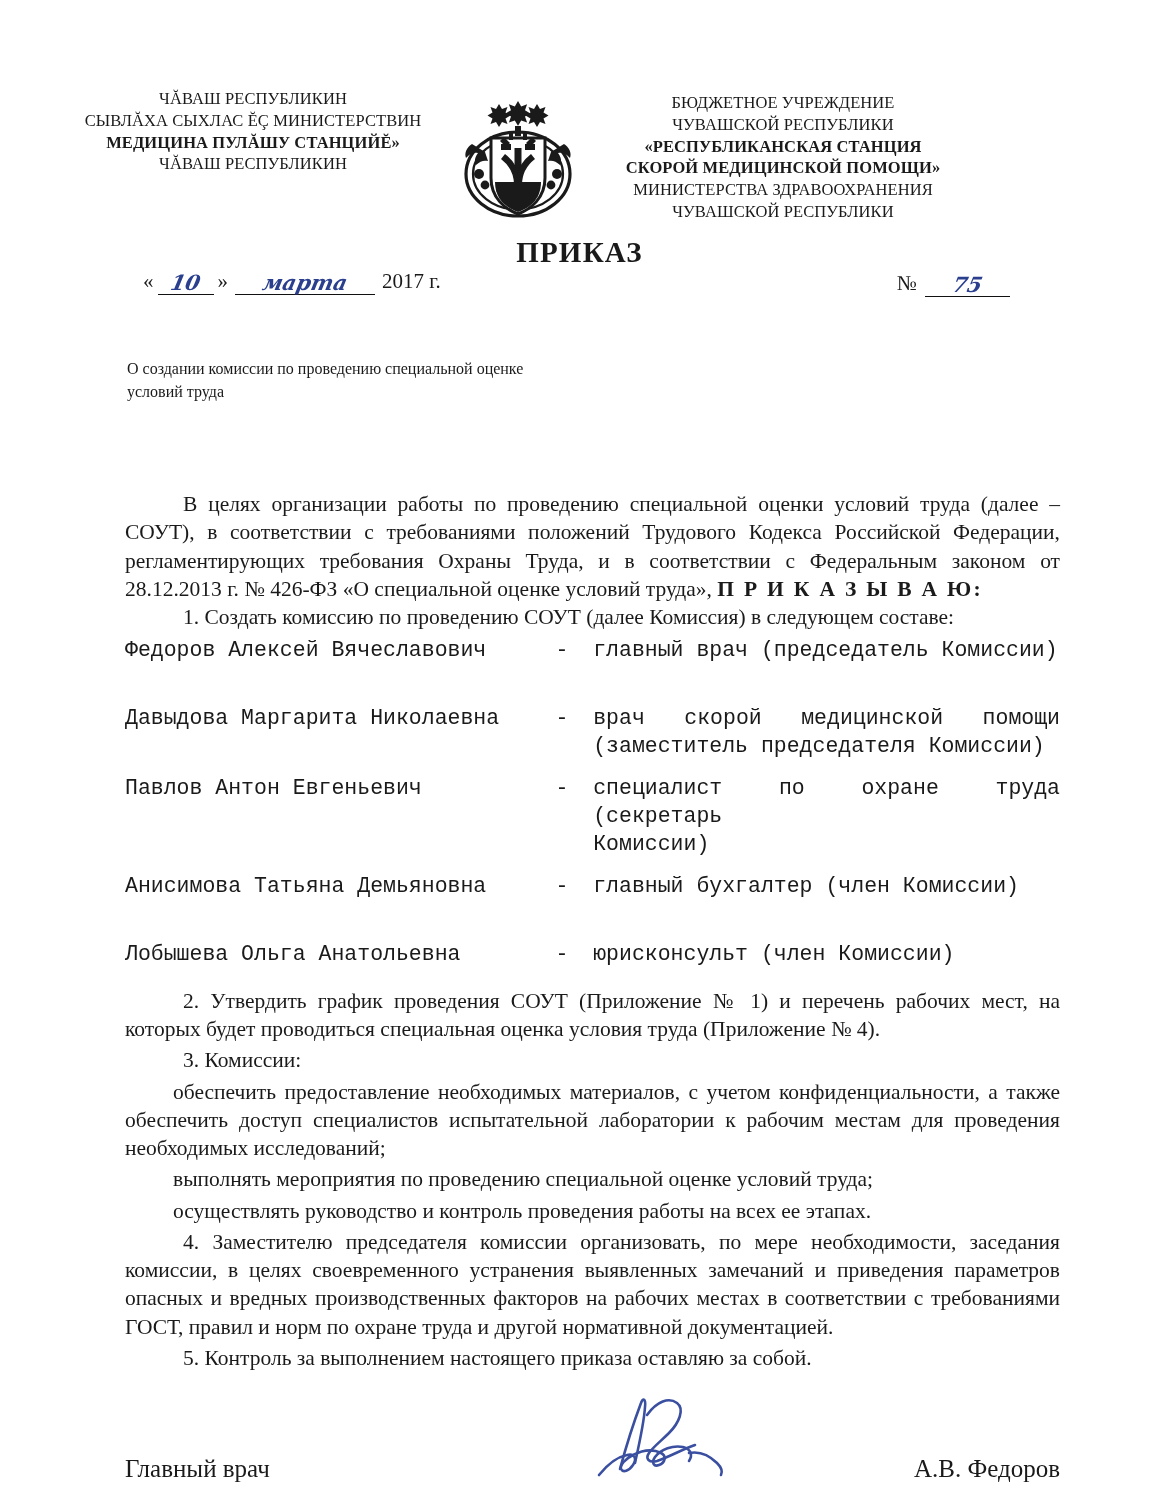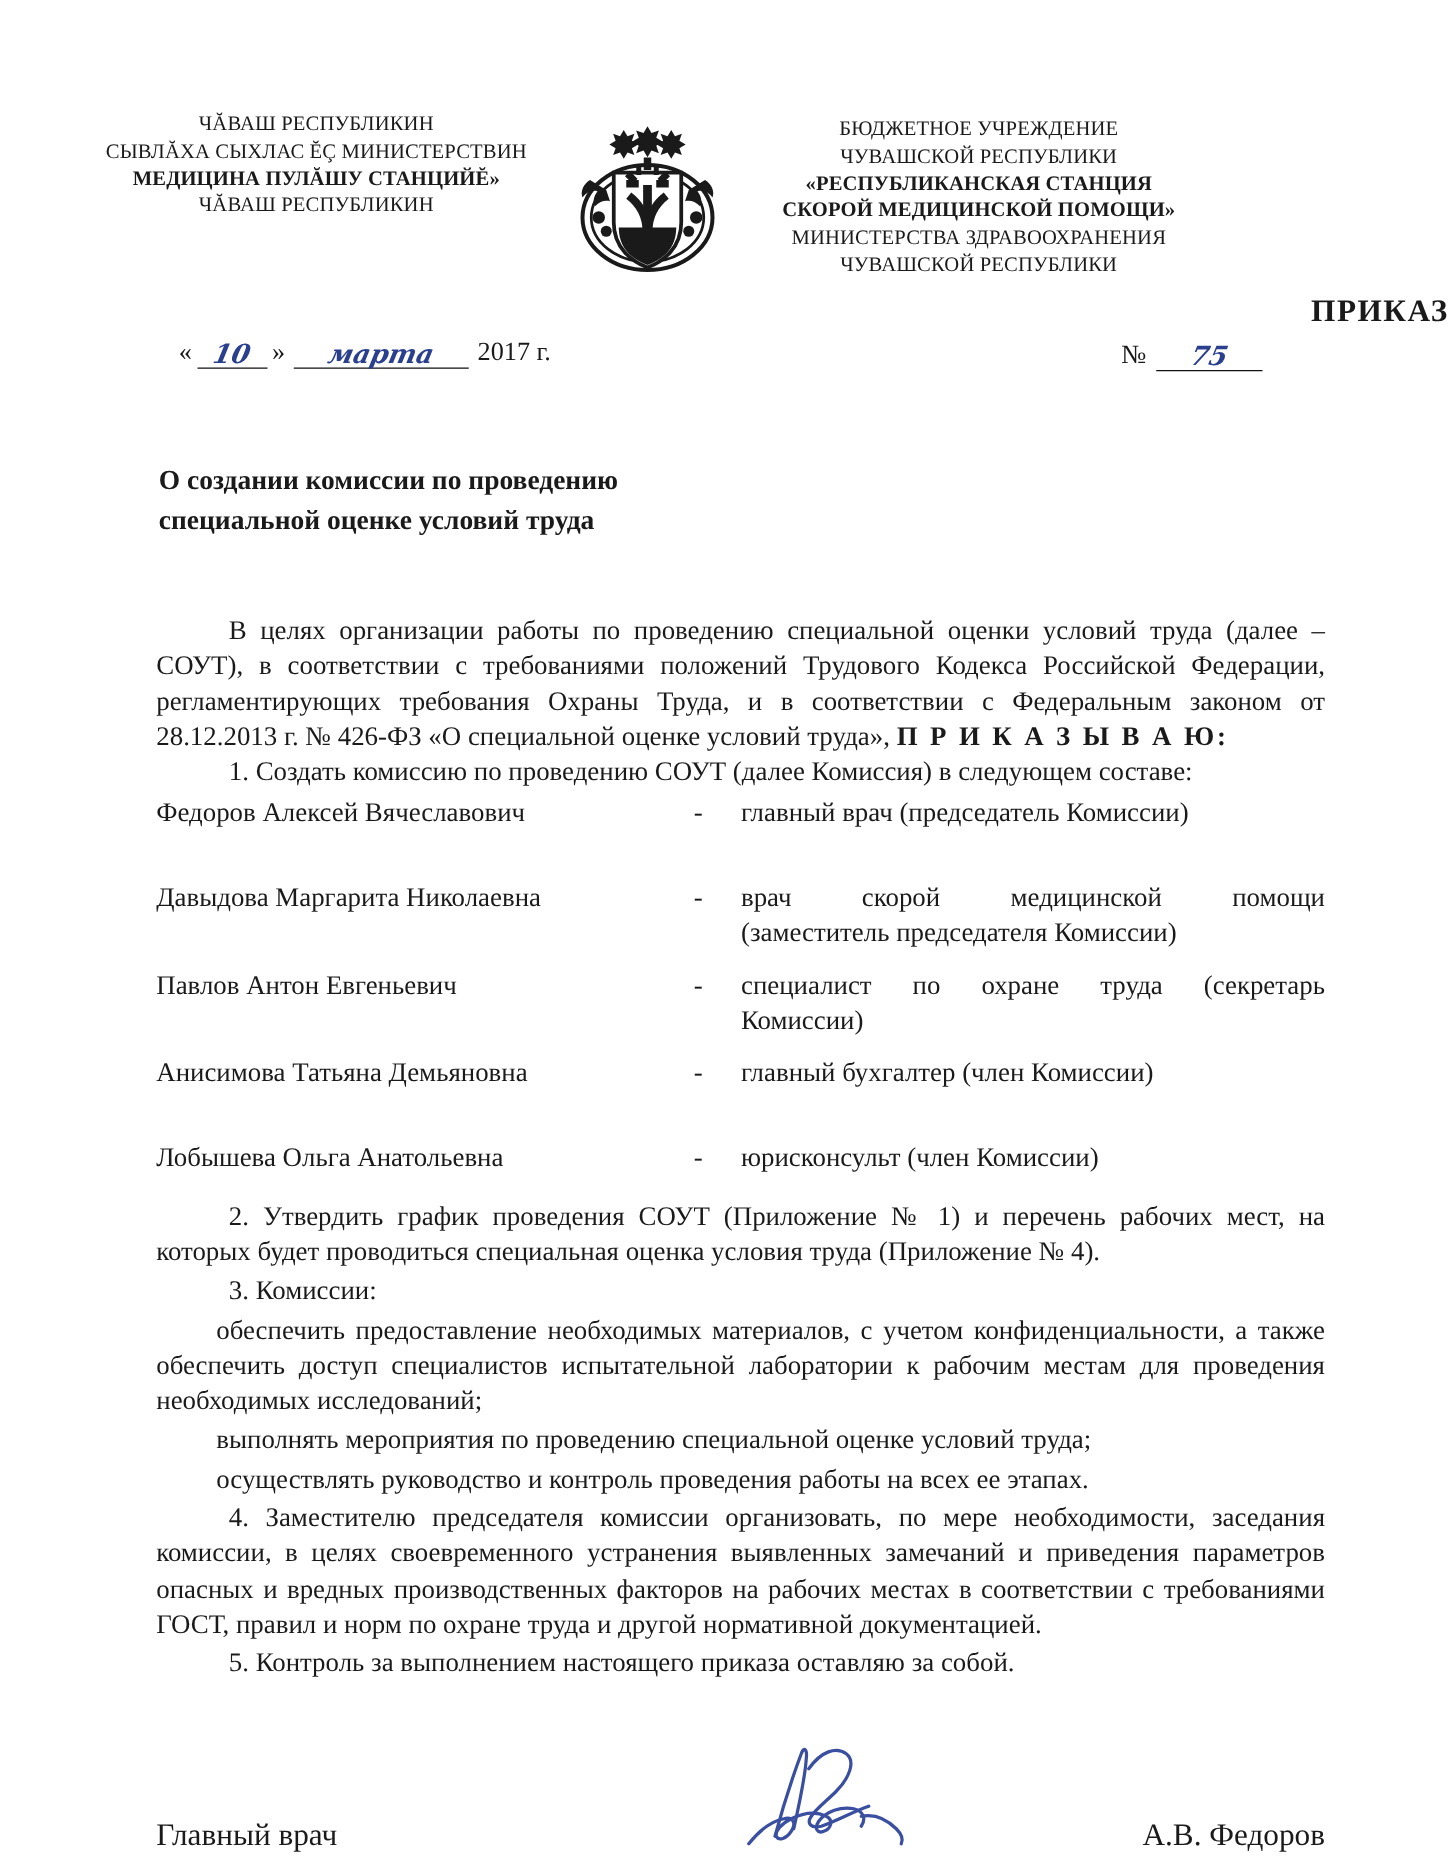--- a/index.html
+++ b/index.html
@@ -50,22 +50,22 @@
     padding-top: 0px;
   }
   .emblem { display:block; }
 
   
   .doc-type {
     position: absolute;
     top: 236px;
     left: 0;
     width: 1159px;
-    text-align: right;
-    font-size: 25px;
+    text-align: center;
+    font-size: 29px;
     font-weight: bold;
     letter-spacing: 1.2px;
   }
 
   
   .datenum {
     position: absolute;
     top: 268px;
     left: 125px;
     width: 960px;
@@ -104,25 +104,25 @@
     position: relative;
   }
   .blank .hw { position: relative; top: 2px; }
   .blank-day { width: 56px; margin: 0 4px; }
   .blank-month { width: 140px; margin: 0 7px; }
   .blank-num { width: 85px; margin-left: 8px; }
 
   
   .subject {
     position: absolute;
-    top: 368px;
+    top: 357px;
     left: 127px;
     width: 420px;
-    font-size: 22px;
-    font-weight: bold;
+    font-size: 16px;
+    font-weight: normal;
     line-height: 1.44;
   }
 
   
   .body {
     position: absolute;
     top: 490px;
     left: 125px;
     width: 935px;
     font-size: 21.5px;
@@ -145,20 +145,21 @@
   .members {
     margin-top: 6px;
     width: 935px;
     border-collapse: collapse;
   }
   .members td {
     vertical-align: top;
     font-size: 21.5px;
     line-height: 1.3;
     padding: 0;
+    font-family: Liberation Mono, monospace;
   }
   .m-name { width: 425px; padding-right: 6px !important; white-space: nowrap; }
   .m-dash { width: 38px; text-align: left; }
   .m-role { width: 470px; text-align: justify; text-justify: inter-word; }
   .m-role span.j { display: block; }
   .sp-lg td { height: 40px; }
   .sp-sm td { height: 14px; }
 
   .para-block { margin-top: 18px; }
   .para-block p + p { margin-top: 3px; }

